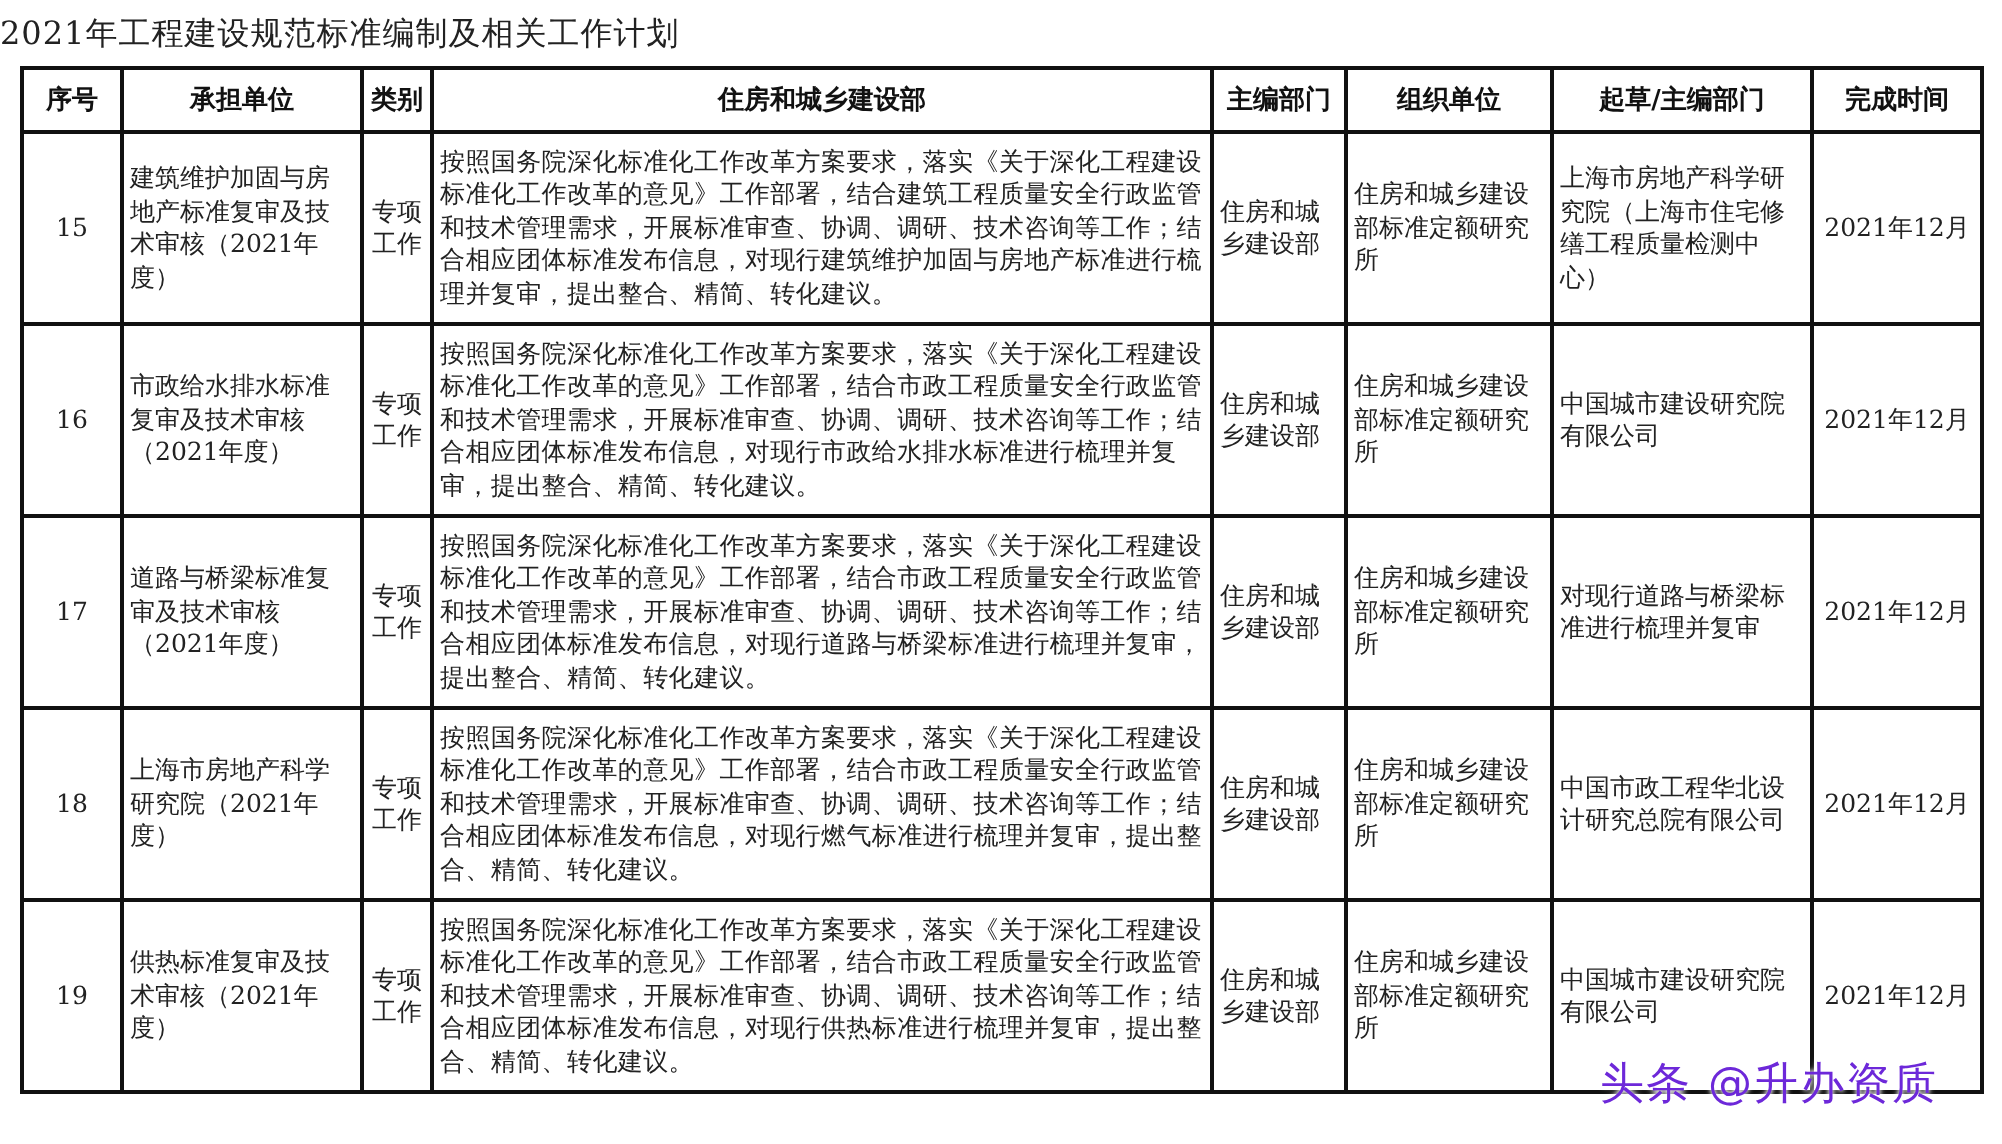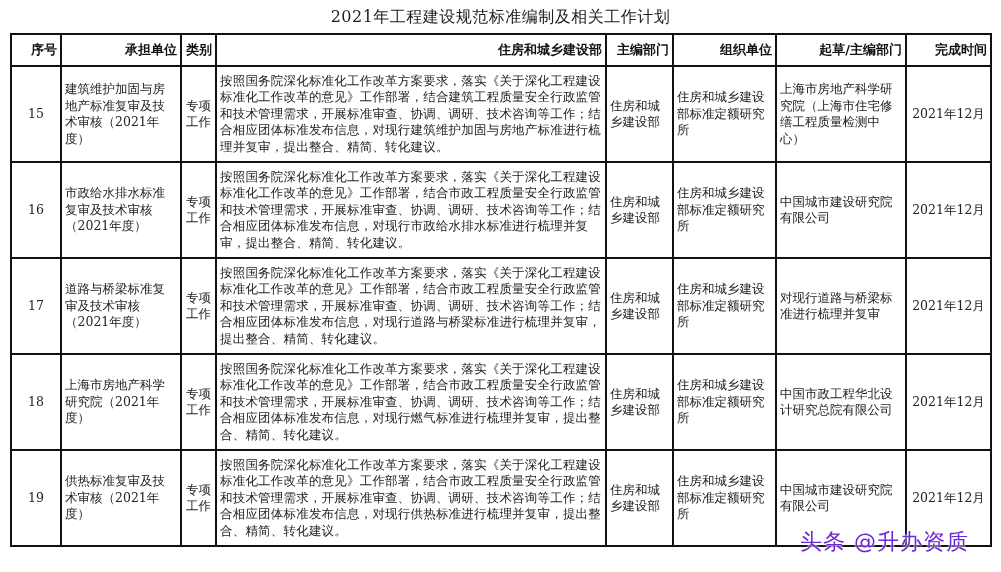--- a/index.html
+++ b/index.html
@@ -3,38 +3,38 @@
   <meta charset="utf-8">
   <style>
     html, body { margin: 0; padding: 0; background: #ffffff; }
     body {
       width: 1001px; height: 572px; overflow: hidden; position: relative;
       font-family: "DejaVu Serif", "Liberation Serif", serif;
       color: #1a1a1a;
     }
     .title {
       position: absolute; left: 0; top: 6px; width: 1001px;
-      text-align: center; font-size: 16px; line-height: 22px; color: #222;
+      font-size: 16px; line-height: 22px; color: #222;
       letter-spacing: 0.5px;
     }
     table.plan {
       position: absolute; left: 10px; top: 33px;
       border-collapse: collapse; table-layout: fixed;
       width: 980px;
     }
     table.plan th, table.plan td {
       border: 2px solid #111;
       padding: 0 3px;
       vertical-align: middle;
       overflow: hidden;
     }
     table.plan th {
       height: 30px;
       font-family: "DejaVu Sans", "Liberation Sans", sans-serif;
-      font-weight: bold; font-size: 13px; text-align: right; color: #111;
+      font-weight: bold; font-size: 13px; text-align: center; color: #111;
     }
     table.plan td {
       height: 94px;
       font-size: 12.5px; line-height: 16.5px; color: #222;
     }
     td.c-seq, td.c-type, td.c-time { text-align: center; }
     td.c-content { font-size: 12.5px; line-height: 16.5px; letter-spacing: 0.2px; margin-top: 17px; }
     td.c-type { padding: 0 2px; }
     .watermark {
       position: absolute; left: 800px; top: 527px;

